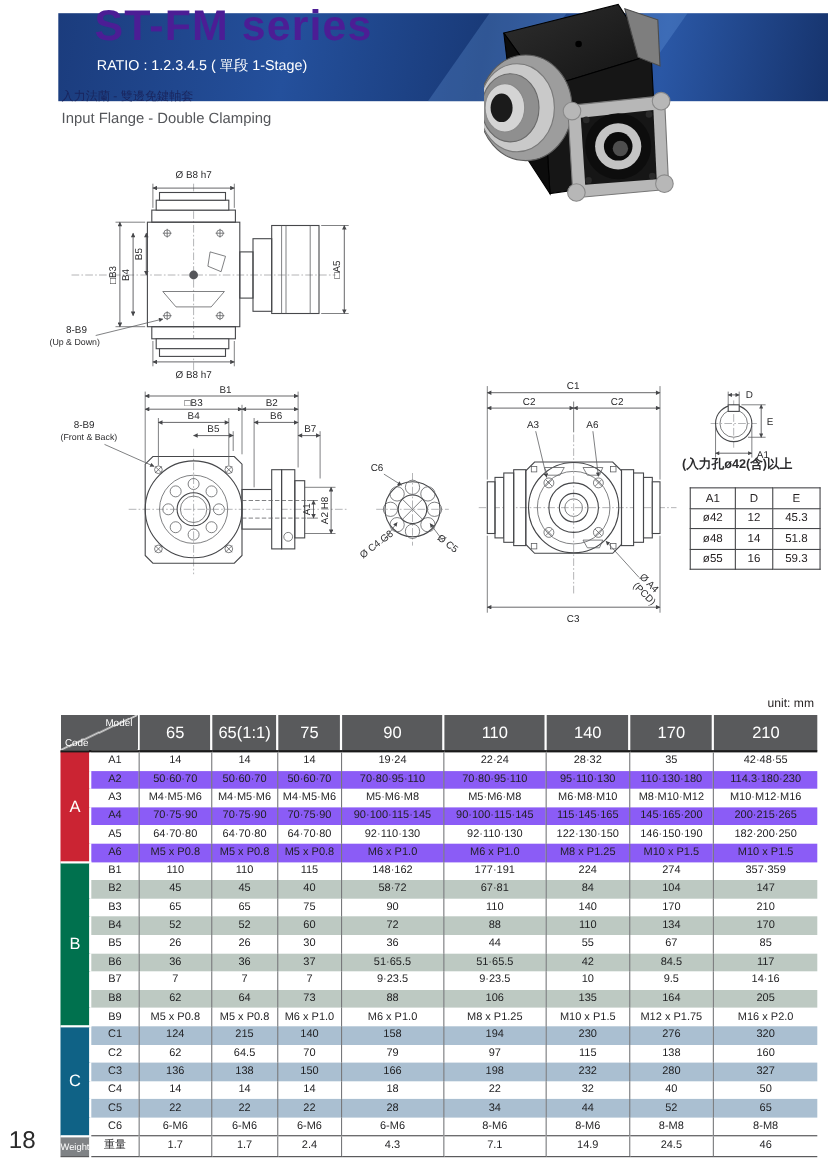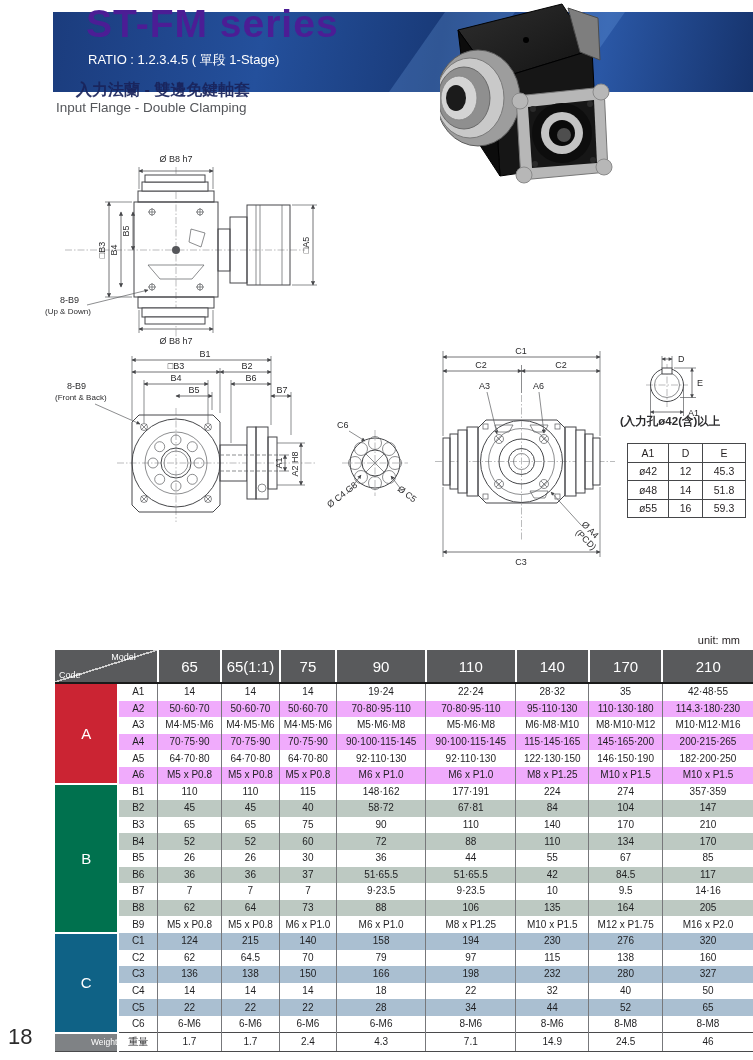--- a/index.html
+++ b/index.html
@@ -4,21 +4,21 @@
 <style>
   html,body{margin:0;padding:0;background:#e8e8e8;}
   #page{position:relative;width:753px;height:1060px;background:#fff;overflow:hidden;
         font-family:"Liberation Sans","DejaVu Sans",sans-serif;color:#231f20;}
   
   #banner{position:absolute;left:53px;top:12px;right:0;height:80px;
           background:linear-gradient(100deg,#1b3c7d 0%,#24509c 30%,#193a78 55%,#2a57a5 78%,#16336c 100%);}
   #banner .streak{position:absolute;top:0;bottom:0;width:70px;background:rgba(120,170,235,.25);transform:skewX(-35deg);}
   #title{position:absolute;left:86px;top:2px;font-size:39px;font-weight:bold;color:#4c1d95;letter-spacing:1px;}
   #ratio{position:absolute;left:88px;top:51px;font-size:13px;color:#fff;}
-  #sub-zh{position:absolute;left:56px;top:80px;font-size:16px;font-weight:bold;color:rgba(25,35,90,.92);margin-left:20px;}
+  #sub-zh{position:absolute;left:56px;top:80px;font-size:11px;font-weight:normal;color:rgba(25,35,90,.92);}
   #sub-en{position:absolute;left:56px;top:100px;font-size:13.5px;color:#54565a;}
   
   #photo{position:absolute;left:440px;top:0;}
   
   .drw{position:absolute;}
   svg text{font-family:"Liberation Sans","DejaVu Sans",sans-serif;fill:#2b2b2d;}
   .t9{font-size:9px}.t8{font-size:8px}
   .ln{fill:none;stroke:#46474a;stroke-width:1}
   .lnf{fill:#fff;stroke:#46474a;stroke-width:1}
   .thin{fill:none;stroke:#5a5b5e;stroke-width:.7}
@@ -30,29 +30,29 @@
   #bore-table{position:absolute;left:627px;top:443px;border-collapse:collapse;}
   #bore-table td{border:1px solid #46474a;font-size:10.5px;text-align:center;height:17.5px;padding:0;}
   #bore-table .c0{width:40px}#bore-table .c1{width:33px}#bore-table .c2{width:42px}
   
   #unit{position:absolute;right:13px;top:634px;font-size:11px;color:#231f20;}
   #spec{position:absolute;left:55px;top:650px;border-collapse:collapse;table-layout:fixed;}
   #spec th{background:#595a5c;color:#fff;font-weight:normal;height:32px;font-size:15px;
            border-left:2px solid #fff;padding:0;}
   #spec th.corner{border-left:none;position:relative;
            background:#595a5c linear-gradient(to bottom right,transparent calc(50% - .8px),#cfcfcf calc(50% - .8px),#cfcfcf calc(50% + .8px),transparent calc(50% + .8px));}
-  #spec th.corner .m{position:absolute;top:2px;right:21px;font-size:9px;}
+  #spec th.corner .m{position:absolute;top:2px;right:5px;font-size:9px;}
   #spec th.corner .c{position:absolute;bottom:2px;left:4px;font-size:9px;}
   #spec thead th{border-bottom:2px solid #1a1a1a;}
   #spec td{height:16.6px;padding:0;text-align:center;font-size:10px;color:#1f1f21;line-height:1;}
   #spec td.val{border-left:1px solid #77787b;}
   #spec td.code{font-size:10px;}
   #spec td.sec{color:#fff;font-size:15px;border-right:2px solid #fff;border-bottom:2px solid #fff;}
   #spec td.wsec{color:#fff;font-size:8.5px;border-right:2px solid #fff;}
-  #spec tr.stA td{background:#f0abfc}
+  #spec tr.stA td{background:#8b5cf6}
   #spec tr.stB td{background:#bdc9c2}
   #spec tr.stC td{background:#aabfd1}
   #spec tr.weight td{border-top:1.5px solid #4a4a4c;}
   #spec tbody tr:last-child td{border-bottom:1.5px solid #4a4a4c;}
   #pagenum{position:absolute;left:8px;top:1024px;font-size:22px;color:#2b2b2b;}
 </style>
 </head>
 <body>
 
 <div id="page">
@@ -666,21 +666,21 @@
           <td class="val">6-M6</td>
           <td class="val">6-M6</td>
           <td class="val">6-M6</td>
           <td class="val">6-M6</td>
           <td class="val">8-M6</td>
           <td class="val">8-M6</td>
           <td class="val">8-M8</td>
           <td class="val">8-M8</td>
         </tr>
         <tr class="weight">
-          <td class="wsec" style="background: rgb(127, 130, 133); padding-left: 36px;">Weight</td>
+          <td class="wsec" style="background: rgb(127, 130, 133);">Weight</td>
           <td class="code">重量</td>
           <td class="val">1.7</td>
           <td class="val">1.7</td>
           <td class="val">2.4</td>
           <td class="val">4.3</td>
           <td class="val">7.1</td>
           <td class="val">14.9</td>
           <td class="val">24.5</td>
           <td class="val">46</td>
         </tr>

